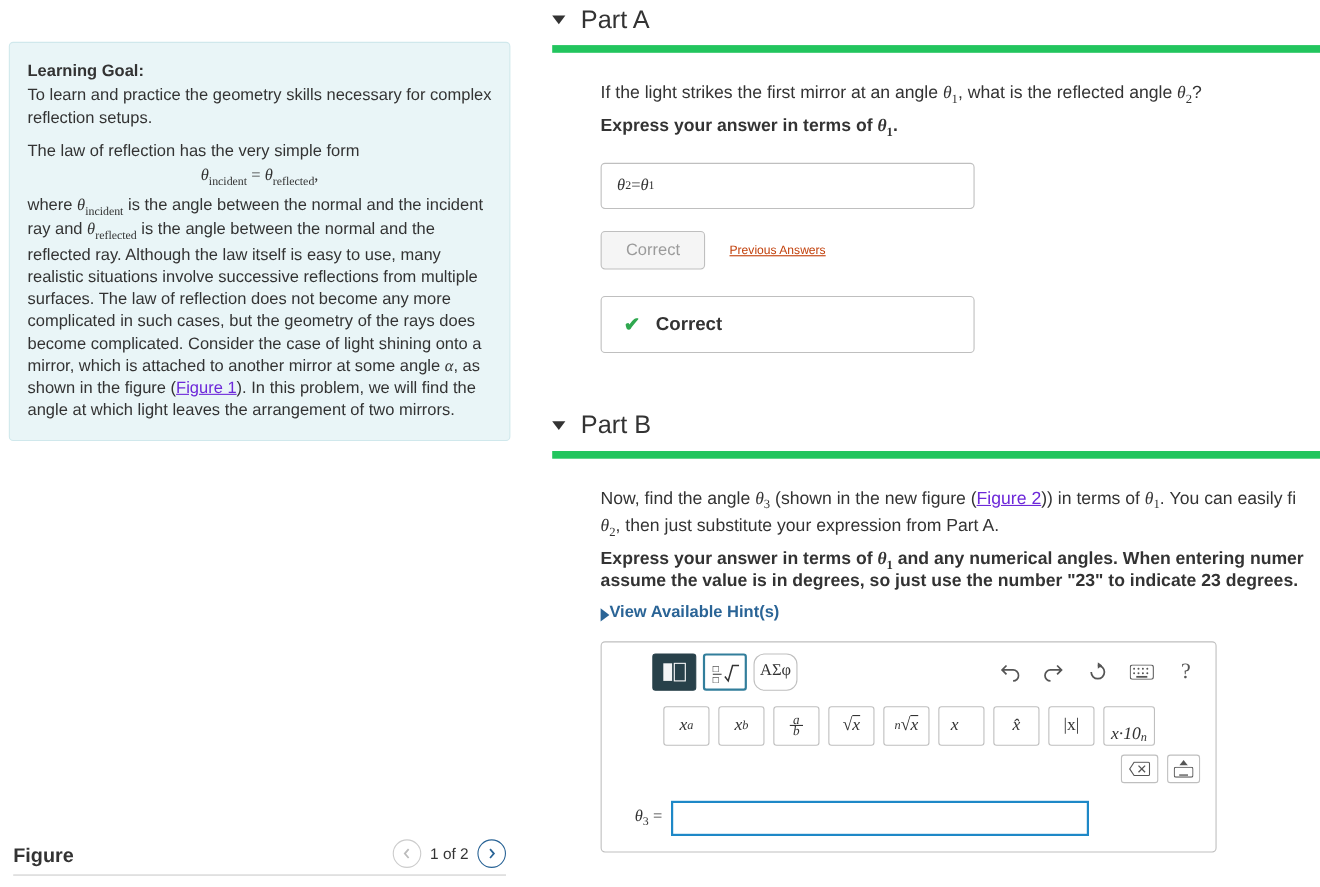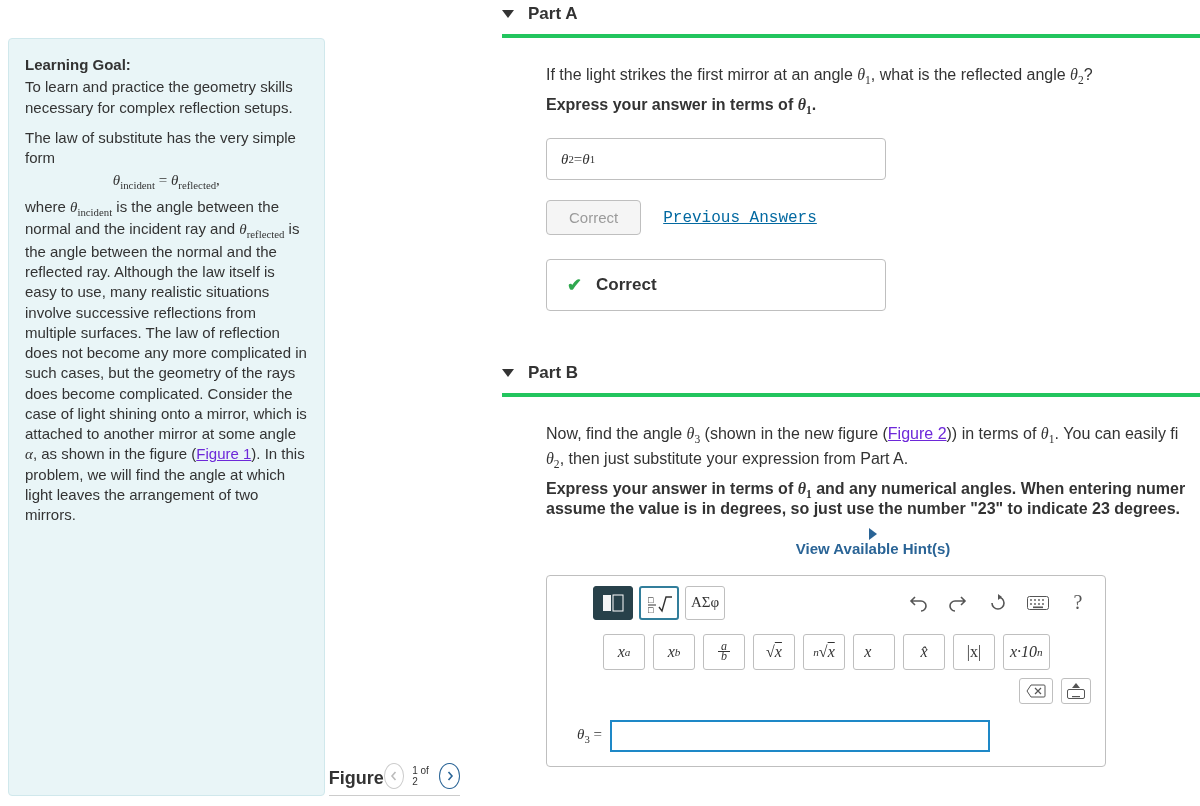--- a/index.html
+++ b/index.html
@@ -9,21 +9,21 @@
     color: #333;
     background: #fff;
     display: flex;
     width: 1200px;
     height: 806px;
     overflow: hidden;
   }
   .left-panel {
     width: 472px;
     display: flex;
-    flex-direction: row;
+    flex-direction: column;
     padding: 10px 8px;
     gap: 0;
   }
   .goal-box {
     background: #e9f5f7;
     border: 1px solid #d0e8ec;
     border-radius: 4px;
     padding: 16px 16px;
     color: #333;
     line-height: 1.35;
@@ -32,68 +32,68 @@
   .goal-title { font-weight: 700; margin-bottom: 2px; }
   .goal-text { margin-bottom: 10px; }
   .law-intro { margin-top: 6px; }
   .law-eq { text-align: center; margin: 2px 0 4px; }
   .ital { font-style: italic; font-family: "Times New Roman", serif; }
   .sub { font-size: 0.72em; vertical-align: sub; }
   .link { color: #6d28d9; text-decoration: underline; cursor: pointer; }
   .figure-area { margin-top: auto; padding: 0 4px 0 4px; }
   .figure-header { display: flex; align-items: flex-end; justify-content: space-between; margin-bottom: 6px; }
   .figure-title { font-weight: 700; font-size: 18px; }
-  .pager { display: flex; align-items: center; gap: 8px; font-size: 10px; color: #333; }
+  .pager { display: flex; align-items: center; gap: 8px; font-size: 14px; color: #333; }
   .nav-btn {
     width: 26px; height: 26px; border: 1px solid #ccc; border-radius: 50%;
     display: flex; align-items: center; justify-content: center;
     color: #888; background: #fff; cursor: pointer;
   }
   .nav-btn.active { color: #2a6496; border-color: #2a6496; }
   .figure-rule { border-top: 1px solid #ccc; margin-top: 4px; }
 
   .right-panel {
     flex: 1;
     display: flex;
     flex-direction: column;
     padding-left: 30px;
   }
   .part-header {
     display: flex; align-items: center; gap: 14px;
-    font-weight: 700; font-size: 17px;
+    font-weight: 400; font-size: 23px;
     padding: 4px 0 10px;
-    border-bottom: 4px solid #22c55e;
+    border-bottom: 7px solid #22c55e;
     margin-right: 0;
   }
   .caret { width: 0; height: 0; border-left: 6px solid transparent; border-right: 6px solid transparent; border-top: 8px solid #333; }
   .part-body { padding: 28px 0 12px 44px; }
   .q-text { margin-bottom: 10px; font-size: 16px; }
   .bold { font-weight: 700; }
   .answer-box {
     border: 1px solid #bfbfbf; border-radius: 4px;
     display: inline-flex; align-items: center;
     padding: 10px 14px; min-width: 340px; height: 42px;
     margin-top: 12px; margin-bottom: 20px;
     font-family: "Times New Roman", serif;
   }
   .btn-row { display: flex; align-items: center; gap: 22px; margin-bottom: 24px; }
   .submit-btn {
     border: 1px solid #bfbfbf; background: #f5f5f5; color: #9b9b9b;
     padding: 8px 22px; border-radius: 4px; font-size: 15px;
   }
-  .prev-ans { color: #0369a1; text-decoration: underline; font-size: 16px; cursor: pointer; font-family: Liberation Mono, monospace; }
+  .prev-ans { color: #c2410c; text-decoration: underline; font-size: 11px; cursor: pointer; }
   .correct-box {
     border: 1px solid #bfbfbf; border-radius: 4px;
     display: inline-flex; align-items: center; gap: 14px;
     padding: 14px 32px 14px 20px; font-weight: 700; font-size: 17px;
     width: 340px;
   }
   .check { color: #2fa84f; font-size: 18px; }
   .part-gap { height: 36px; }
-  .hints-row { color: #2a6496; font-weight: 600; cursor: pointer; display: flex; align-items: center; gap: 0; margin-top: 10px; flex-direction: column; }
+  .hints-row { color: #2a6496; font-weight: 600; cursor: pointer; display: flex; align-items: flex-end; gap: 0; margin-top: 10px; }
   .tri-right { width: 0; height: 0; border-top: 6px solid transparent; border-bottom: 6px solid transparent; border-left: 8px solid #2a6496; }
   .editor-wrap { border: 1px solid #bfbfbf; border-radius: 4px; margin-top: 18px; width: 560px; }
   .editor-top { display: flex; align-items: center; padding: 10px 10px 10px 46px; gap: 6px; }
   .tool-btn {
     border: 1px solid #bfbfbf; border-radius: 3px; background: #fff;
     min-width: 40px; height: 34px; display: flex; align-items: center; justify-content: center;
     font-family: "Times New Roman", serif; font-size: 15px; cursor: pointer;
     padding: 0 4px;
   }
   .tool-btn.dark { background: #28414a; color: #fff; border-color: #28414a; }
@@ -128,21 +128,21 @@
   .supn { font-size:0.7em; vertical-align: super; font-style: italic;}
   .subn { font-size:0.7em; vertical-align: sub; font-style: italic;}
 </style>
 </head>
 <body>
 
 <div class="left-panel">
   <div class="goal-box">
     <div class="goal-title">Learning Goal:</div>
     <div class="goal-text">To learn and practice the geometry skills necessary for complex reflection setups.</div>
-    <div class="law-intro">The law of substitute has the very simple form</div>
+    <div class="law-intro">The law of reflection has the very simple form</div>
     <div class="law-eq serif">
       <span class="ital">θ</span><span class="sub">incident</span>
       <span> = </span>
       <span class="ital">θ</span><span class="sub">reflected</span><span>,</span>
     </div>
     <div>
       <span>where </span><span class="ital serif">θ</span><span class="sub serif">incident</span><span> is the angle between the normal and the incident ray and </span><span class="ital serif">θ</span><span class="sub serif">reflected</span><span> is the angle between the normal and the reflected ray. Although the law itself is easy to use, many realistic situations involve successive reflections from multiple surfaces. The law of reflection does not become any more complicated in such cases, but the geometry of the rays does become complicated. Consider the case of light shining onto a mirror, which is attached to another mirror at some angle </span><span class="ital serif">α</span><span>, as shown in the figure (</span><span class="link">Figure 1</span><span>). In this problem, we will find the angle at which light leaves the arrangement of two mirrors.</span>
     </div>
   </div>
 
@@ -228,21 +228,21 @@
             </svg>
         </div>
         <div class="tool-btn sel">
           <svg width="26" height="20">
               <text x="2" y="10" font-size="9" font-family="serif" font-style="italic">□</text>
               <line x1="2" y1="12" x2="10" y2="12" stroke="#333"></line>
               <text x="2" y="20" font-size="9" font-family="serif">□</text>
               <path d="M13 14 L16 18 L20 4 L26 4" stroke="#333" fill="none" stroke-width="1.4"></path>
             </svg>
         </div>
-        <div class="tool-btn" style="font-family:serif;">ΑΣφ</div>
+        <div class="tool-btn" style="font-family:serif;border-radius:10px;">ΑΣφ</div>
         <div class="tool-spacer"></div>
         <div class="icon-btn">
           <svg width="18" height="18" viewBox="0 0 18 18">
               <path d="M6 3 L2 7 L6 11 M2 7 H12 A5 5 0 0 1 12 17" stroke="#555" stroke-width="1.6" fill="none"></path>
             </svg>
         </div>
         <div class="icon-btn">
           <svg width="18" height="18" viewBox="0 0 18 18">
               <path d="M12 3 L16 7 L12 11 M16 7 H6 A5 5 0 0 0 6 17" stroke="#555" stroke-width="1.6" fill="none"></path>
             </svg>
@@ -289,21 +289,21 @@
             <span style="text-decoration:overline;font-style:italic;">x</span>
           </div>
         <div class="mbtn">
             <span class="supn" style="font-style:italic;">n</span>
             <span class="serif" style="font-style:normal;">√</span>
             <span style="text-decoration:overline;font-style:italic;">x</span>
           </div>
         <div class="mbtn">x⃗</div>
         <div class="mbtn">x̂</div>
         <div class="mbtn" style="font-style:normal;">|x|</div>
-        <div class="mbtn" style="font-style:normal;">
+        <div class="mbtn" style="font-style:normal;align-items:flex-end;">
             <span class="ital">x·10</span>
             <span class="supn">n</span>
           </div>
       </div>
 
       <div class="editor-row3">
         <div class="del-btn">
           <svg width="20" height="14" viewBox="0 0 20 14">
               <path d="M5 1 H18 A1 1 0 0 1 19 2 V12 A1 1 0 0 1 18 13 H5 L1 7 Z" fill="none" stroke="#555"></path>
               <path d="M9 4 L15 10 M15 4 L9 10" stroke="#555" stroke-width="1.2"></path>

